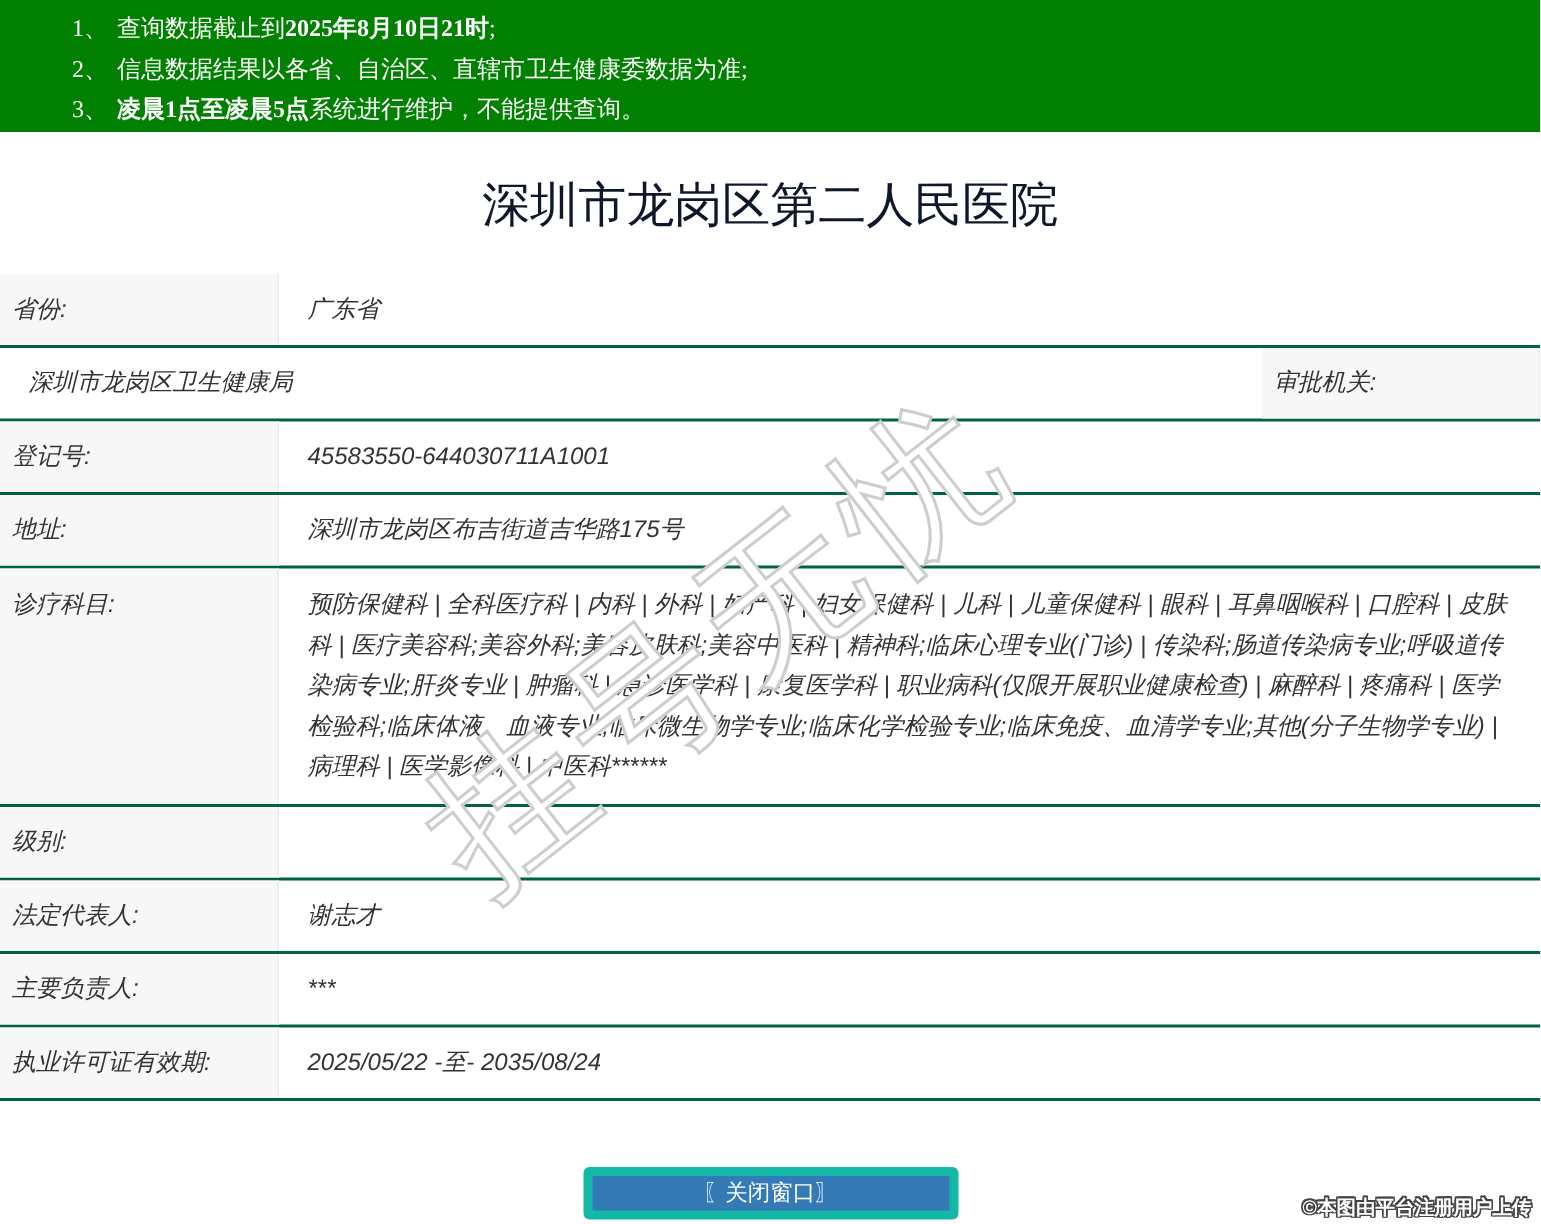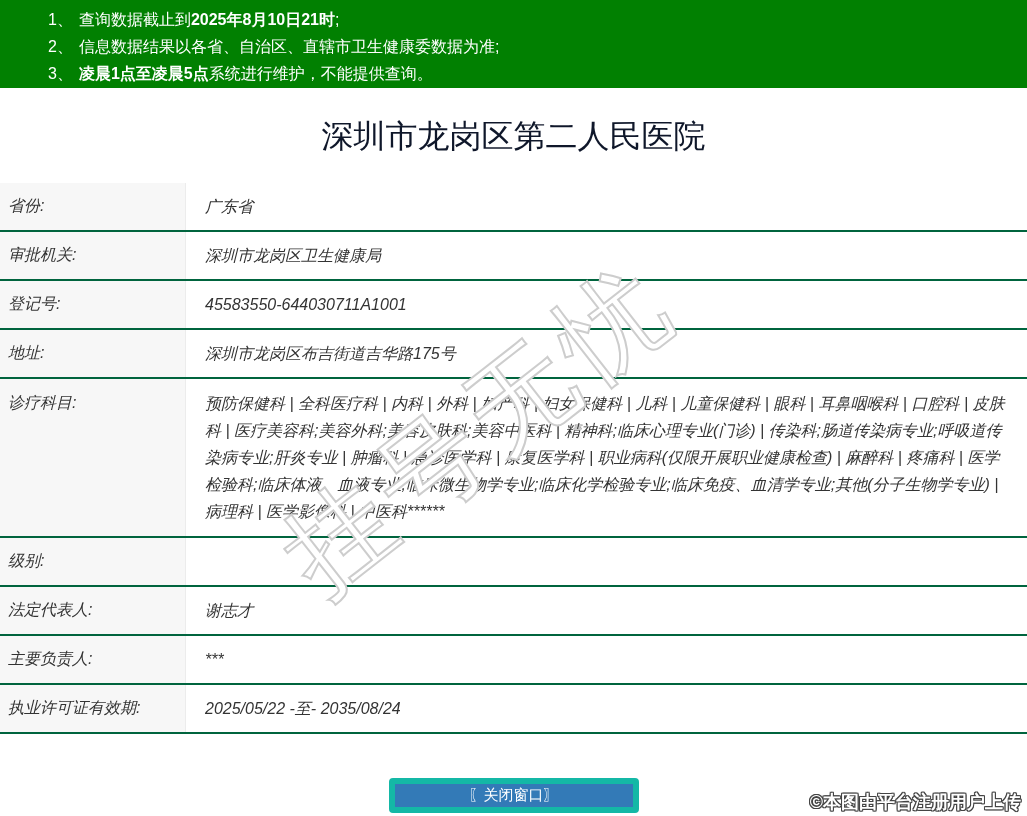--- a/index.html
+++ b/index.html
@@ -3,21 +3,21 @@
 <meta charset="utf-8">
 <style>
   html,body { margin:0; padding:0; background:#ffffff; }
   .page {
     position:relative; width:1027px; height:816px; overflow:hidden;
     font-family:"Liberation Sans","DejaVu Sans",sans-serif; color:#333333; background:#ffffff;
   }
   
   .banner {
     width:100%; height:88px; background:#018001; box-sizing:border-box;
-    padding-top:6px; color:#ffffff;
+    padding-top:6px; color:#ffffff;font-family:Liberation Serif, serif;
   }
   .notice-line {
     padding-left:48px; font-size:16px; line-height:27px; white-space:nowrap;
   }
   .notice-num { margin-right:6px; }
   .notice-line b { font-weight:bold; }
   
   .title {
     margin:0; padding-top:26px; height:44px; line-height:44px; margin-bottom:25px;
     text-align:center; font-size:32px; font-weight:400; color:#0f172a;
@@ -48,21 +48,21 @@
   
   .watermark {
     position:absolute; left:480px; top:430px; z-index:5; pointer-events:none;
     transform:translate(-50%,-50%) rotate(-38deg);
     font-size:105px; letter-spacing:10px; white-space:nowrap;
     color:#ffffff; -webkit-text-stroke:2px #cdcdcd;
   }
   
   .credit {
     position:absolute; right:6px; bottom:2px; z-index:6;
-    font-size:18px; font-weight:bold; color:#ffffff;
+    font-size:13px; font-weight:bold; color:#ffffff;
     text-shadow:-1px 0 #444444, 1px 0 #444444, 0 -1px #444444, 0 1px #444444,
                 -1px -1px #444444, 1px 1px #444444, -1px 1px #444444, 1px -1px #444444;
   }
 </style>
 </head>
 <body>
 
 <div class="page">
 
   <div class="banner">
@@ -78,22 +78,22 @@
   </div>
 
   <h1 class="title">深圳市龙岗区第二人民医院</h1>
 
   <div class="info-table">
     <div class="row">
       <div class="cell label">省份:</div>
       <div class="cell value">广东省</div>
     </div>
     <div class="row">
+      <div class="cell value">深圳市龙岗区卫生健康局</div>
       <div class="cell label">审批机关:</div>
-      <div class="cell value">深圳市龙岗区卫生健康局</div>
     </div>
     <div class="row">
       <div class="cell label">登记号:</div>
       <div class="cell value">45583550-644030711A1001</div>
     </div>
     <div class="row">
       <div class="cell label">地址:</div>
       <div class="cell value">深圳市龙岗区布吉街道吉华路175号</div>
     </div>
     <div class="row tall">

